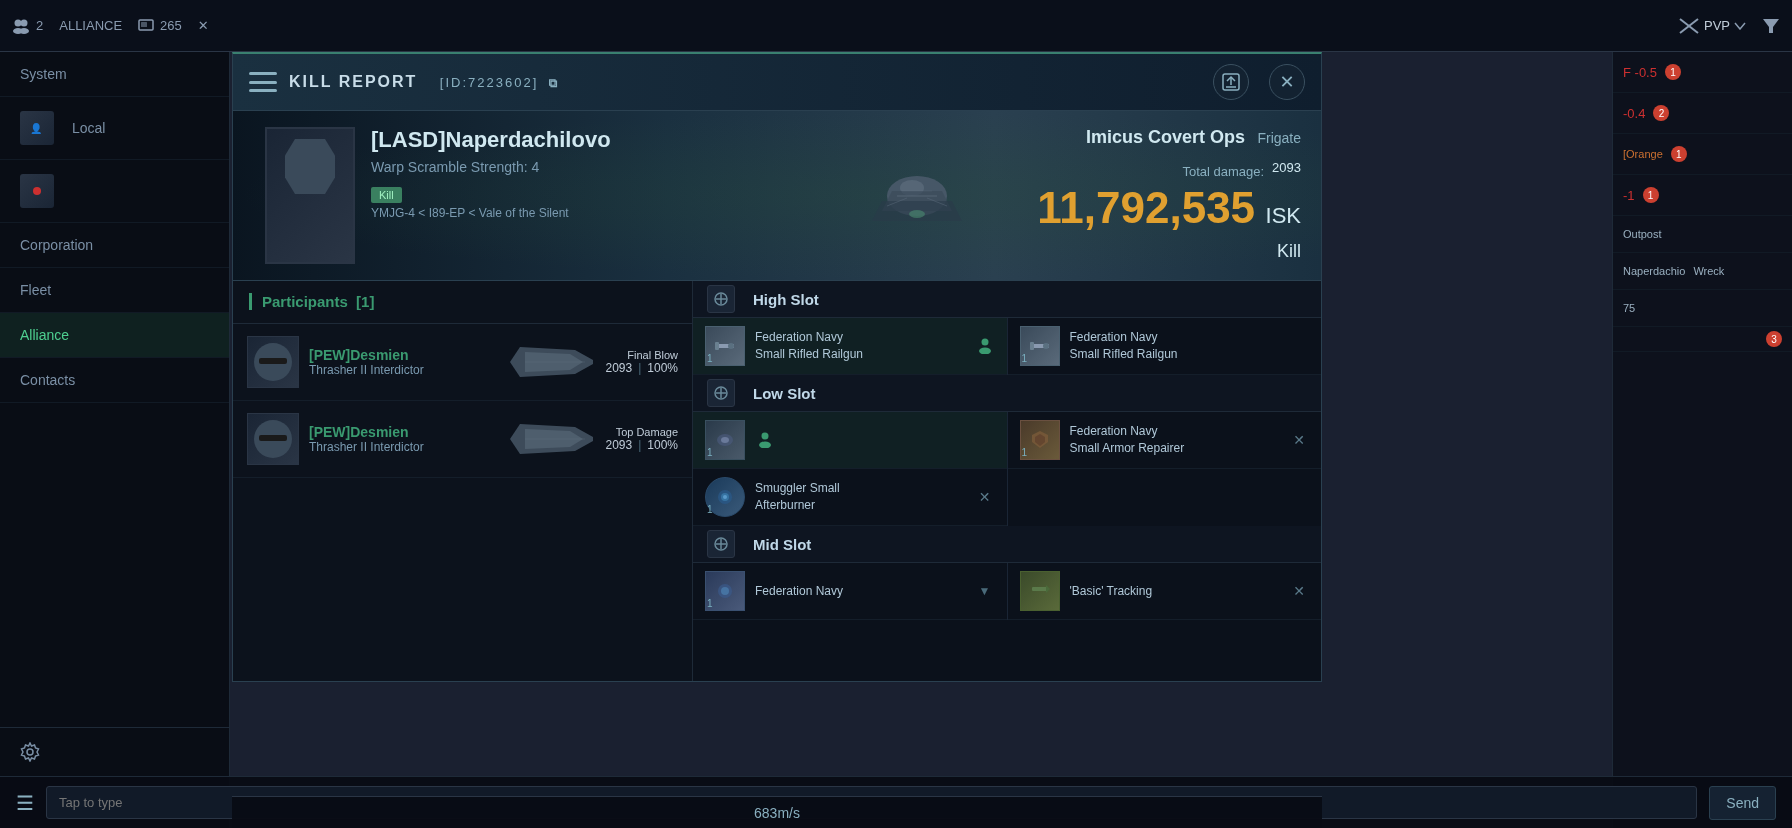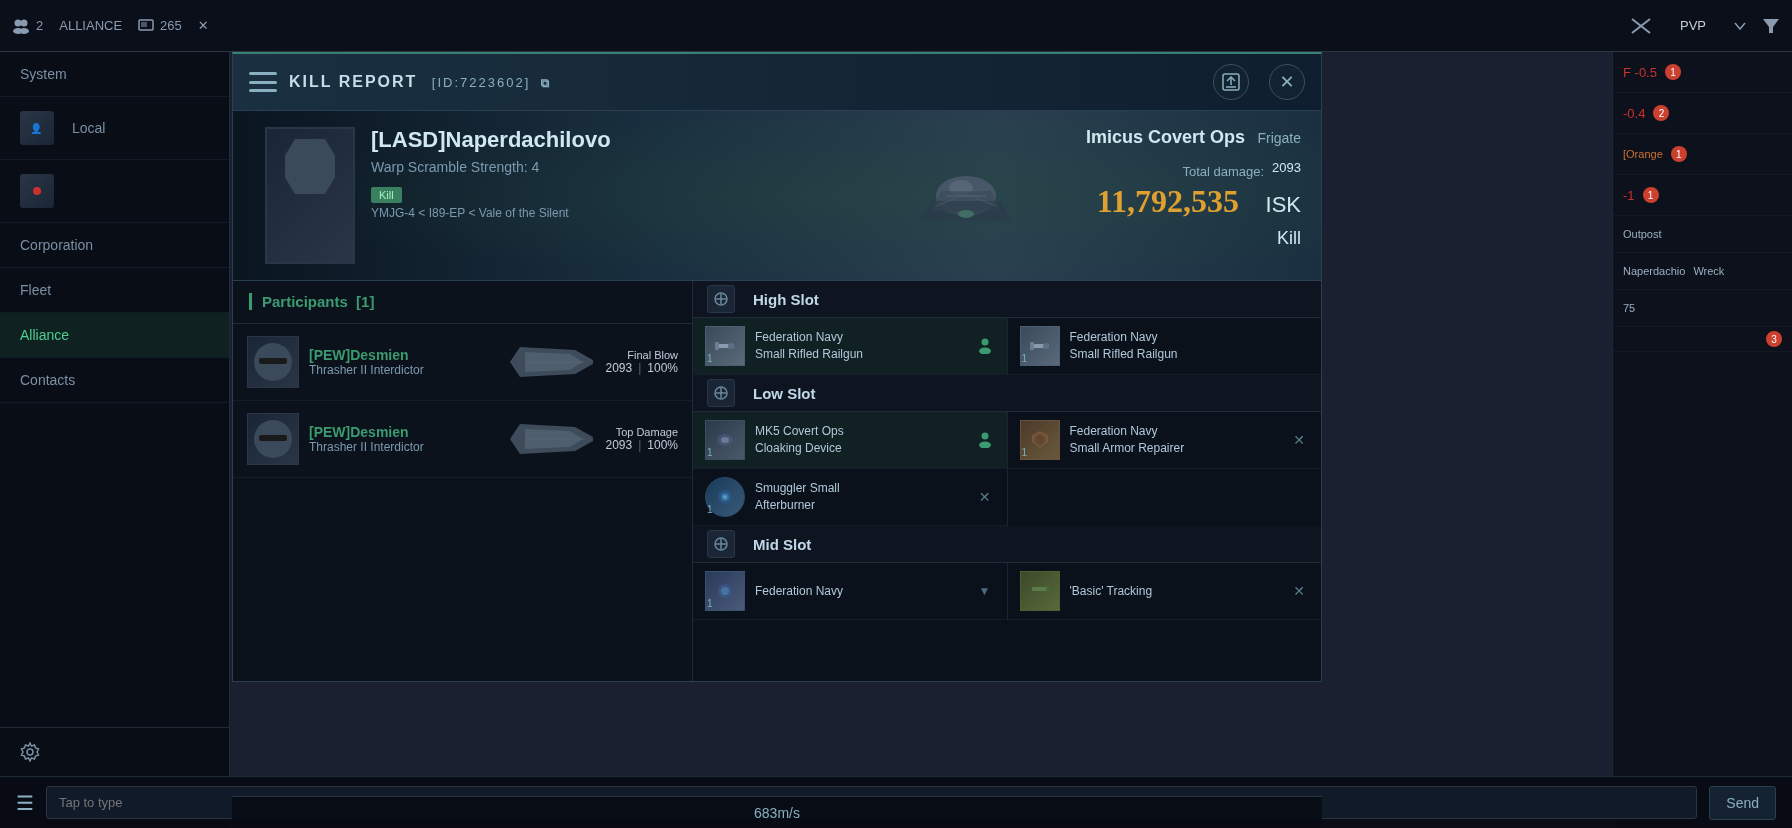--- a/index.html
+++ b/index.html
@@ -31,21 +31,21 @@
       gap: 6px;
       color: #8a9bb0;
       font-size: 13px;
     }
     .top-bar-separator {
       flex: 1;
     }
     .top-bar-right {
       display: flex;
       align-items: center;
-      gap: 28px;
+      gap: 4px;
       color: #8a9bb0;
       font-size: 13px;
     }
     .pvp-label {
       color: #c0ccd8;
       font-size: 13px;
     }
 
     
     .sidebar {
@@ -247,29 +247,28 @@
       color: #8ab0c0;
       font-size: 13px;
       margin-top: 8px;
     }
     .total-damage-value {
       color: #d0e8f0;
       font-size: 13px;
     }
     .isk-value {
       color: #e0a030;
-      font-size: 32px;
+      font-size: 44px;
       font-weight: bold;
       margin-top: 14px;
-      font-family: Liberation Serif, serif;
     }
     .isk-label {
       color: #d0e8f0;
       font-size: 22px;
-      margin-left: 22px;
+      margin-left: 6px;
     }
     .kill-type {
       color: #d0e8f0;
       font-size: 18px;
       margin-top: 8px;
     }
 
     
     .main-content {
       display: flex;
@@ -727,21 +726,21 @@
 <div class="kill-report">
 
   <div class="modal-header">
     <div class="hamburger-icon">
       <div class="hamburger-line"></div>
       <div class="hamburger-line"></div>
       <div class="hamburger-line"></div>
     </div>
     <span class="modal-title">
       <span>KILL REPORT</span>
-      <span class="modal-id" style="margin-left:8px;">[ID:7223602]</span>
+      <span class="modal-id" style="margin-left:16px;">[ID:7223602]</span>
       <span style="margin-left:4px;color:#8ab0c0;font-size:12px;">⧉</span>
     </span>
     <div class="modal-header-spacer"></div>
     <div class="modal-btn">
       <svg width="18" height="18" viewBox="0 0 18 18">
         <rect x="1" y="1" width="16" height="16" rx="2" fill="none" stroke="#8ab0c0" stroke-width="1.5"></rect>
         <line x1="9" y1="4" x2="9" y2="12" stroke="#8ab0c0" stroke-width="1.5"></line>
         <polyline points="5,8 9,4 13,8" fill="none" stroke="#8ab0c0" stroke-width="1.5"></polyline>
         <line x1="4" y1="14" x2="14" y2="14" stroke="#8ab0c0" stroke-width="1.5"></line>
       </svg>
@@ -945,21 +944,20 @@
         <div class="fitting-col">
 
           <div class="fitting-item highlighted">
             <div class="fitting-item-icon icon-cloak">
               <span class="item-qty-badge">1</span>
               <svg width="24" height="24" viewBox="0 0 24 24">
                 <ellipse cx="12" cy="12" rx="8" ry="6" fill="#4a5a7a" opacity="0.7"></ellipse>
                 <ellipse cx="12" cy="12" rx="4" ry="3" fill="#6a7a9a"></ellipse>
               </svg>
             </div>
-            <span class="fitting-item-name">MK5 Covert Ops<br>Cloaking Device</span>
             <div class="fitting-item-action person">
               <svg width="14" height="16" viewBox="0 0 14 16">
                 <circle cx="7" cy="4" r="3.5" fill="#3a9a70"></circle>
                 <ellipse cx="7" cy="13" rx="6" ry="3.5" fill="#3a9a70"></ellipse>
               </svg>
             </div>
           </div>
 
           <div class="fitting-item">
             <div class="fitting-item-icon icon-afterburner">

